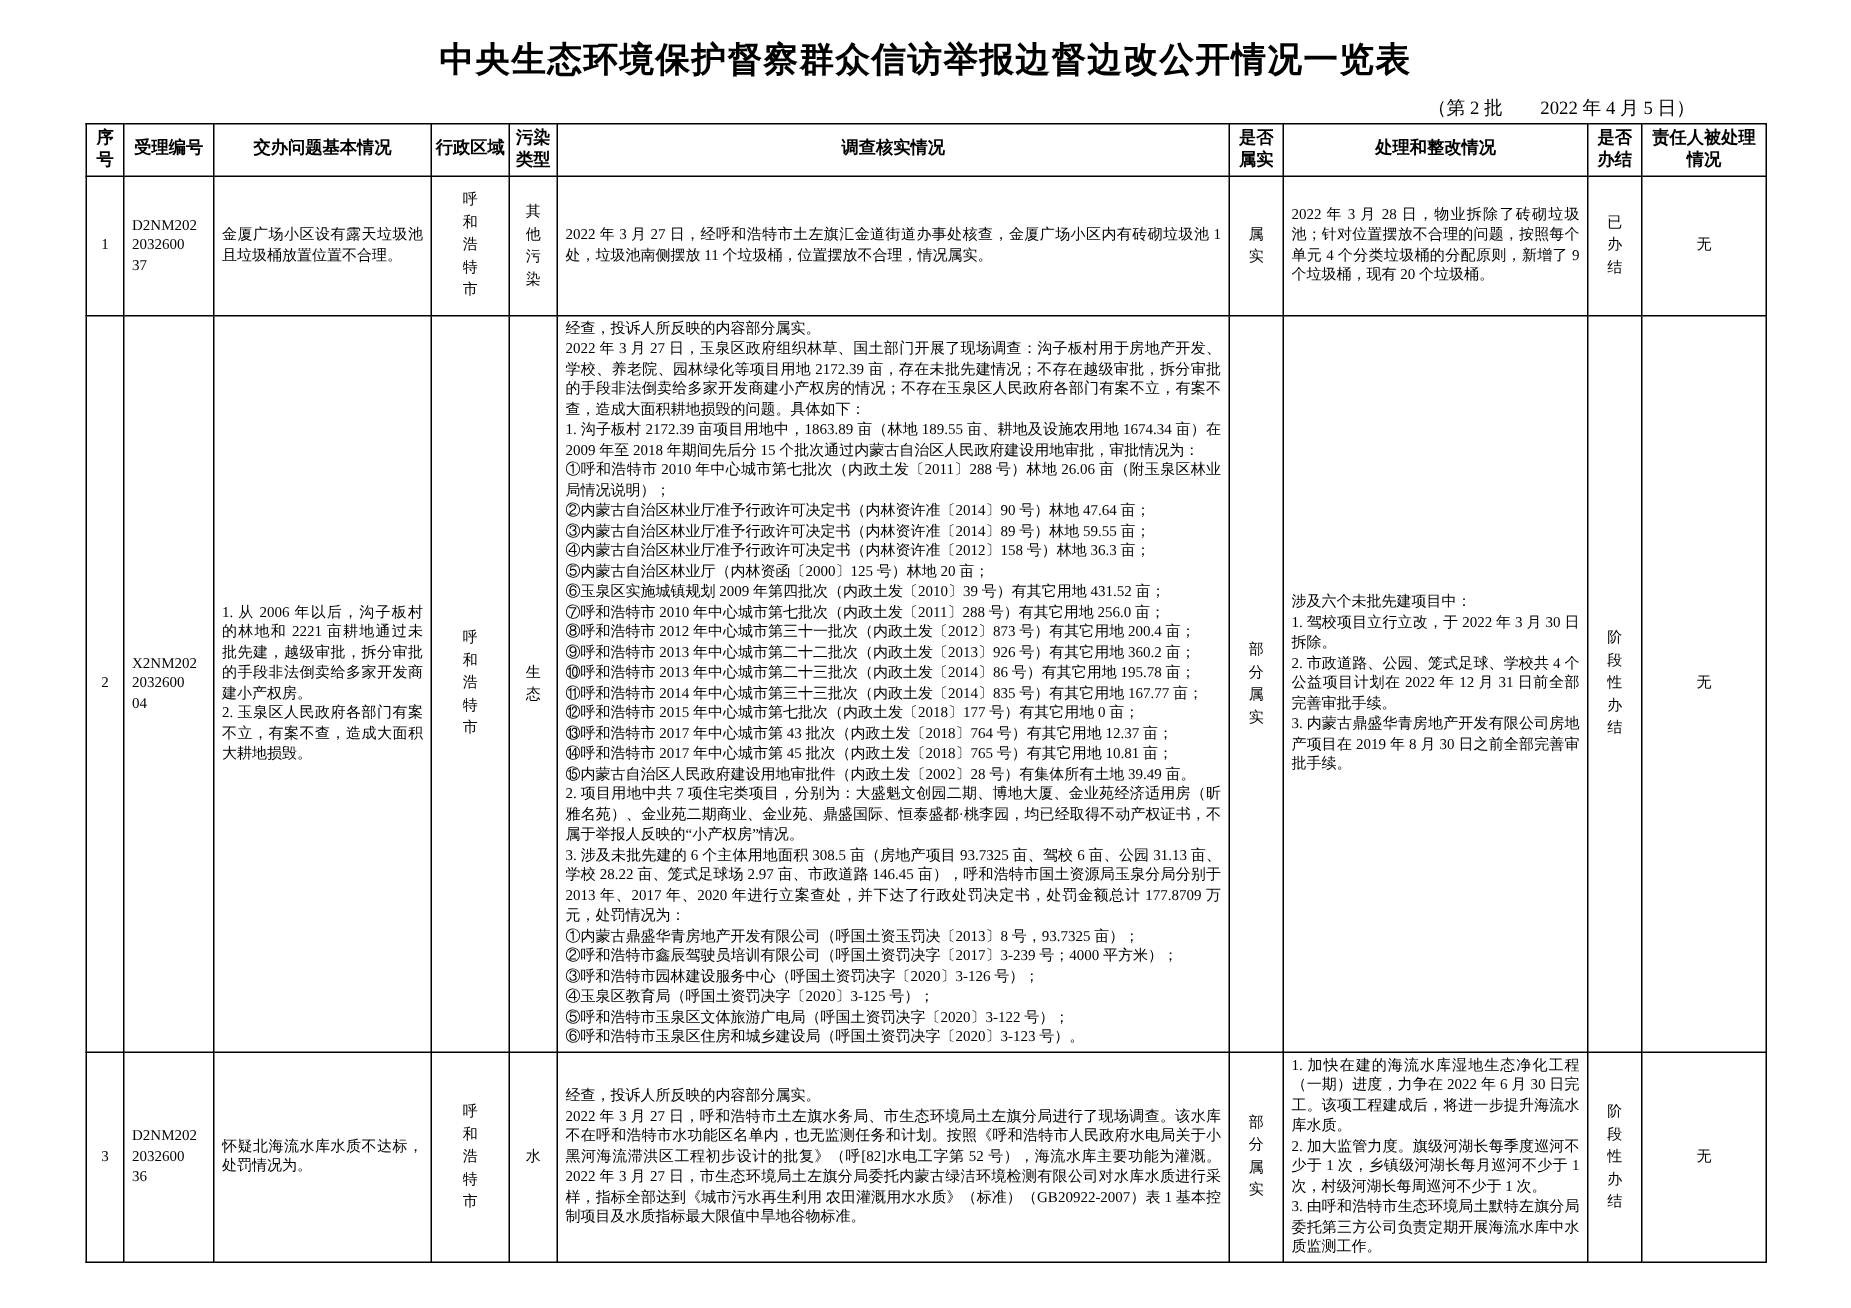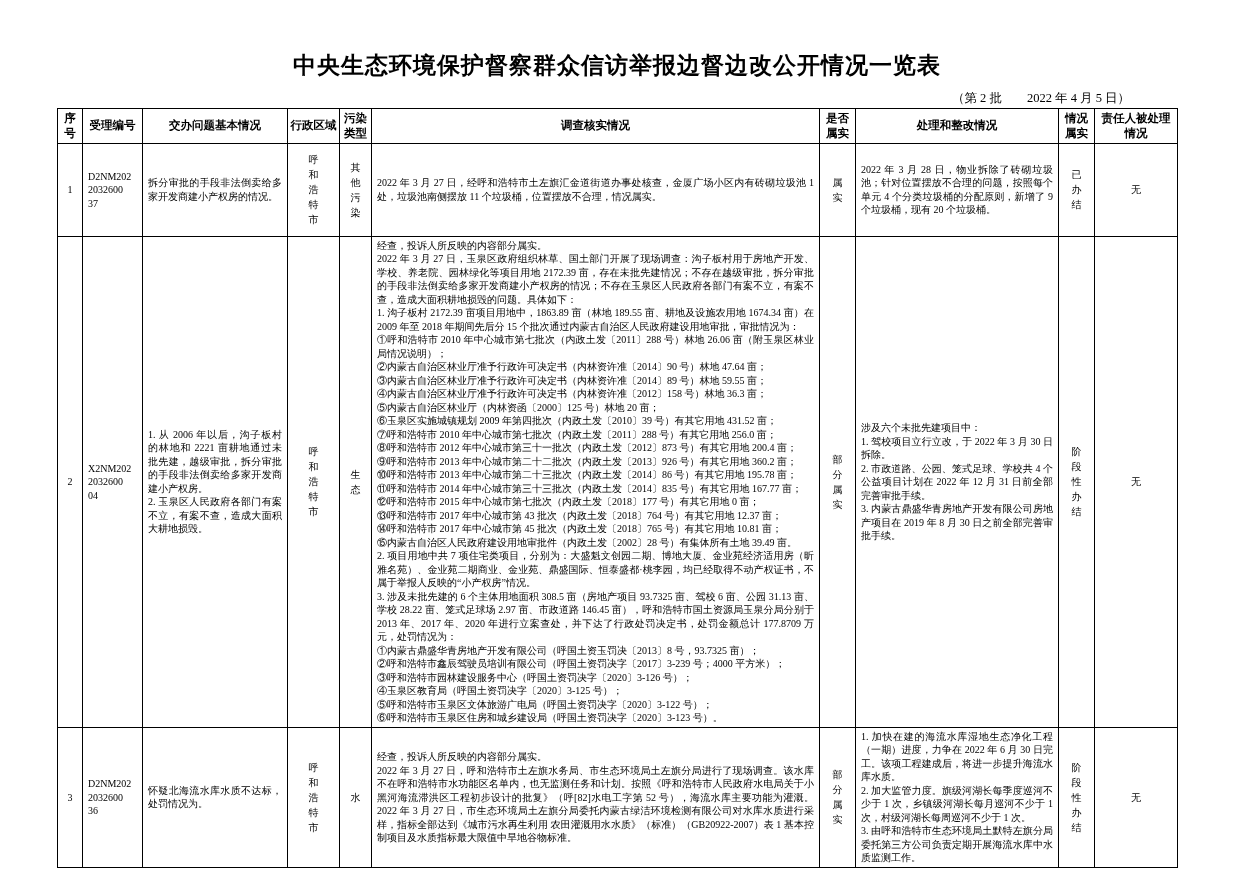--- a/index.html
+++ b/index.html
@@ -3,21 +3,21 @@
 <meta charset="utf-8">
 <style>
   html,body{margin:0;padding:0;background:#ffffff;}
   body{
     width:1234px;height:872px;
     font-family:"Liberation Serif","DejaVu Serif",serif;
     color:#000;
     position:relative;
   }
   .doc-title{
-    padding-top:50px;
+    padding-top:24px;
     text-align:center;
     font-size:23px;
     font-weight:bold;
     letter-spacing:1px;
   }
   .doc-subtitle{
     text-align:right;
     padding-right:104px;
     font-size:12.5px;
     margin-top:9px;
@@ -102,31 +102,31 @@
   <thead>
     <tr style="height:27px;">
       <th>序号</th>
       <th>受理编号</th>
       <th>交办问题基本情况</th>
       <th>行政区域</th>
       <th>污染类型</th>
       <th>调查核实情况</th>
       <th>是否属实</th>
       <th>处理和整改情况</th>
-      <th>情况属实</th>
+      <th>是否办结</th>
       <th>责任人被处理情况</th>
     </tr>
   </thead>
   <tbody>
     <tr style="height:93px;">
       <td class="c">1</td>
       <td class="caseno">D2NM202
 2032600
 37</td>
-      <td class="probtext">拆分审批的手段非法倒卖给多家开发商建小产权房的情况。</td>
+      <td class="probtext">金厦广场小区设有露天垃圾池且垃圾桶放置位置不合理。</td>
       <td class="c"><span class="vtext">呼和浩特市</span></td>
       <td class="c"><span class="vtext">其他污染</span></td>
       <td class="longtext">2022 年 3 月 27 日，经呼和浩特市土左旗汇金道街道办事处核查，金厦广场小区内有砖砌垃圾池 1 处，垃圾池南侧摆放 11 个垃圾桶，位置摆放不合理，情况属实。</td>
       <td class="c"><span class="vtext">属实</span></td>
       <td class="handtext">2022 年 3 月 28 日，物业拆除了砖砌垃圾池；针对位置摆放不合理的问题，按照每个单元 4 个分类垃圾桶的分配原则，新增了 9 个垃圾桶，现有 20 个垃圾桶。</td>
       <td class="c"><span class="vtext">已办结</span></td>
       <td class="c">无</td>
     </tr>
     <tr style="height:452px;">
       <td class="c">2</td>

